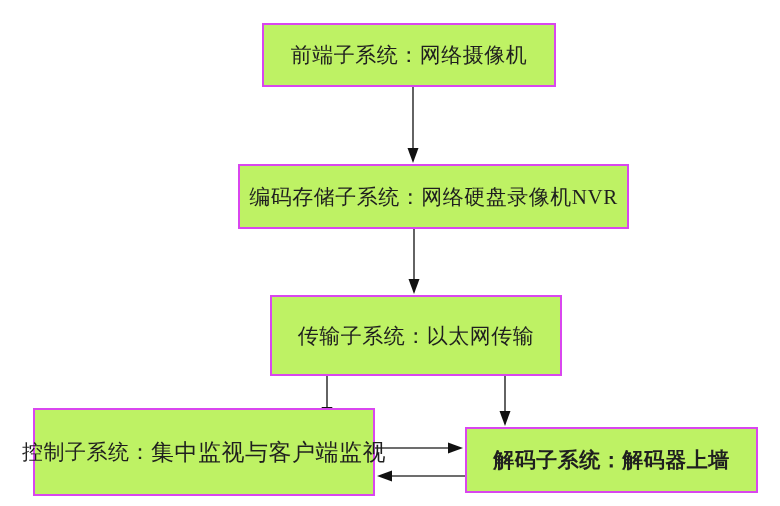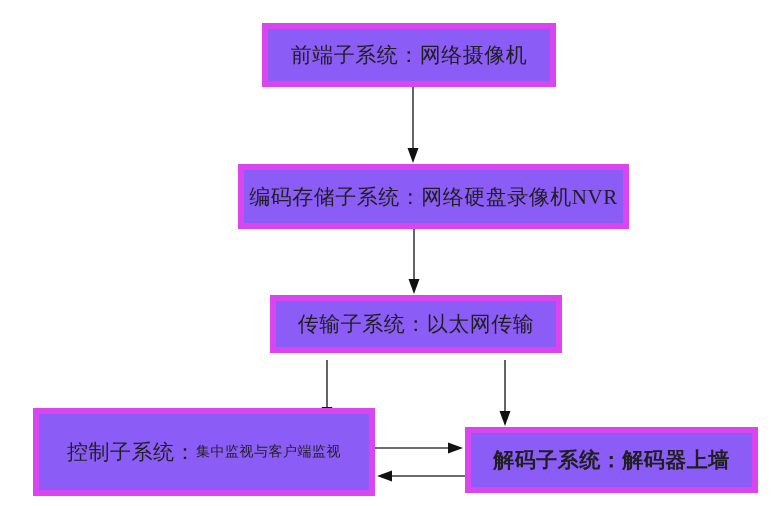--- a/index.html
+++ b/index.html
@@ -11,37 +11,37 @@
     position: relative;
     width: 780px;
     height: 506px;
     background: #ffffff;
     font-family: "Liberation Serif", "DejaVu Serif", serif;
     overflow: hidden;
   }
   .node {
     position: absolute;
     box-sizing: border-box;
-    border: 6px solid #d946ef;
-    background: #8b5cf6;
+    border: 2px solid #d946ef;
+    background: #bef264;
     display: flex;
     align-items: center;
     justify-content: center;
     text-align: center;
     color: #1f1f1f;
     font-size: 21px;
     letter-spacing: 0.5px;
     white-space: nowrap;
   }
   .node .detail {
-    font-size: 14px;
+    font-size: 23px;
   }
   #node-frontend      { left: 262px; top: 23px;  width: 294px; height: 64px; }
   #node-storage       { left: 222px; top: 164px; width: 391px; height: 65px; margin-left: 16px; }
-  #node-transmission  { left: 270px; top: 295px; width: 292px; height: 58px; }
+  #node-transmission  { left: 270px; top: 295px; width: 292px; height: 81px; }
   #node-control       { left: 33px;  top: 408px; width: 342px; height: 88px; }
   #node-decoding      { left: 465px; top: 427px; width: 293px; height: 66px; font-weight: bold; }
   svg.edges {
     position: absolute;
     left: 0;
     top: 0;
     width: 780px;
     height: 506px;
     pointer-events: none;
   }

